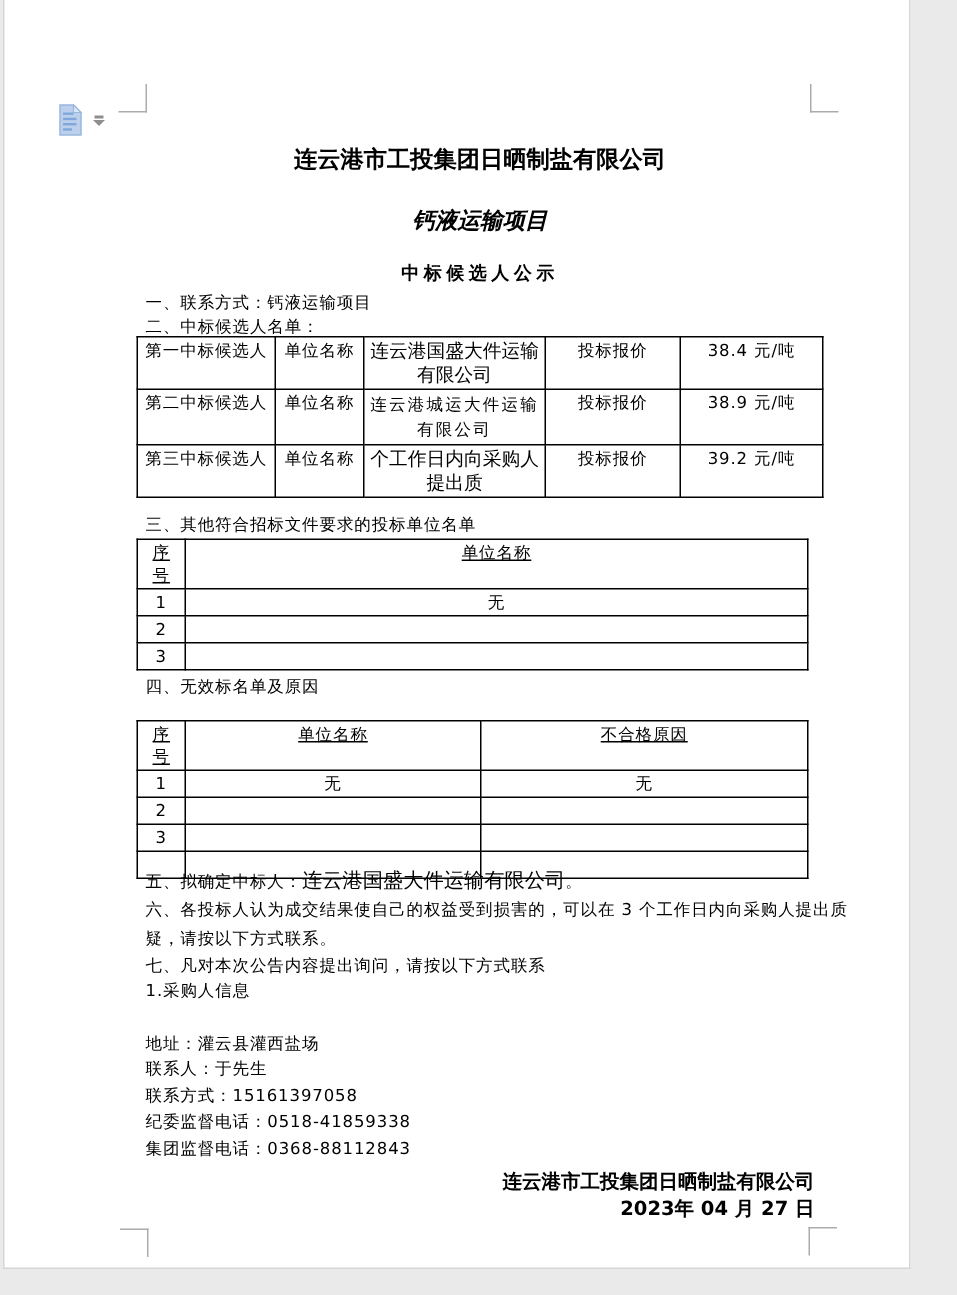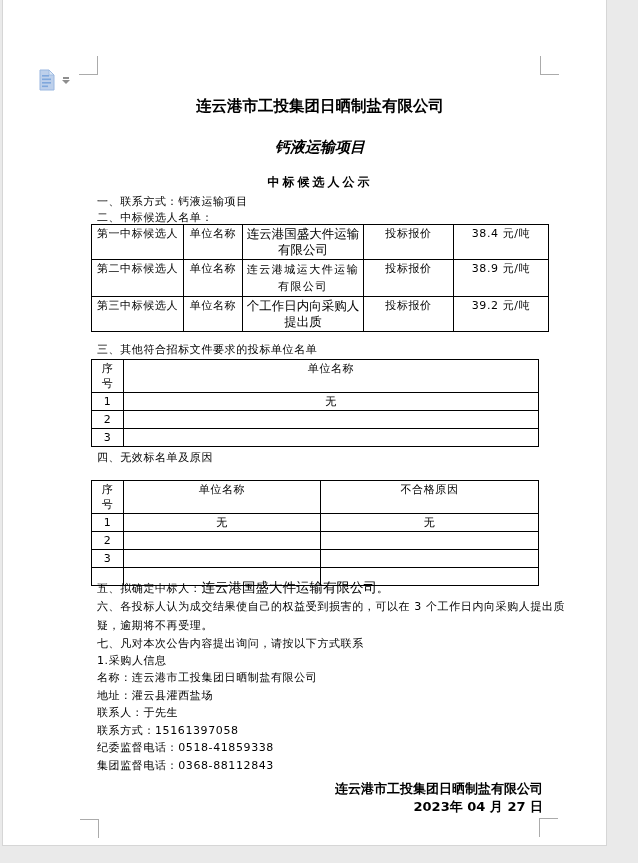--- a/index.html
+++ b/index.html
@@ -41,21 +41,21 @@
   table.tbl{border-collapse:collapse;table-layout:fixed;position:absolute;left:88px;background:#fff;}
   table.tbl td{border:1px solid #000;vertical-align:top;padding:1px 4px;
     font-size:11px;letter-spacing:0.6px;line-height:15px;overflow:hidden;text-align:center;}
   table.tbl1{width:457px;}
   table.tbl1 tr{height:34px;}
   table.tbl1 td.name-big{font-family:"DejaVu Serif","Liberation Serif",serif;
     font-size:12.5px;letter-spacing:0;line-height:16px;padding:1px 2px;}
   table.tbl1 td.name-sp{letter-spacing:1.5px;line-height:17px;padding:1px 2px;}
   table.sm{width:447px;}
   table.sm tr{height:18px;}
-  table.sm tr.hdr{height:19px;}
+  table.sm tr.hdr{height:19px;text-decoration:underline;}
   td.center{text-align:center;}
   td.num{font-size:10px;letter-spacing:0;}
 </style>
 </head>
 <body>
 
 <div class="stage">
   <div class="page">
 
     <div class="crop tl"></div>
@@ -174,25 +174,24 @@
       <tr>
         <td class="num"></td>
         <td></td>
         <td></td>
       </tr>
     </tbody>
       </table>
 
     <div class="abs body-line" style="top:580px"><span>五、拟确定中标人：</span><span class="big-song">连云港国盛大件运输有限公司</span><span>。</span></div>
     <div class="abs body-line" style="top:600px">六、各投标人认为成交结果使自己的权益受到损害的，可以在 3 个工作日内向采购人提出质</div>
-    <div class="abs body-line" style="top:619px">疑，逾期将不再受理。</div>
+    <div class="abs body-line" style="top:619px">疑，请按以下方式联系。</div>
     <div class="abs body-line" style="top:637px">七、凡对本次公告内容提出询问，请按以下方式联系</div>
 
     <div class="abs body-line" style="top:654px">1.采购人信息</div>
-    <div class="abs body-line" style="top:671px">名称：连云港市工投集团日晒制盐有限公司</div>
     <div class="abs body-line" style="top:689px">地址：灌云县灌西盐场</div>
     <div class="abs body-line" style="top:706px">联系人：于先生</div>
     <div class="abs body-line" style="top:724px">联系方式：15161397058</div>
     <div class="abs body-line" style="top:741px">纪委监督电话：0518-41859338</div>
     <div class="abs body-line" style="top:759px">集团监督电话：0368-88112843</div>
 
     <div class="abs sig" style="top:780px">连云港市工投集团日晒制盐有限公司</div>
     <div class="abs sig" style="top:798px">2023年 04 月 27 日</div>
 
   </div>

